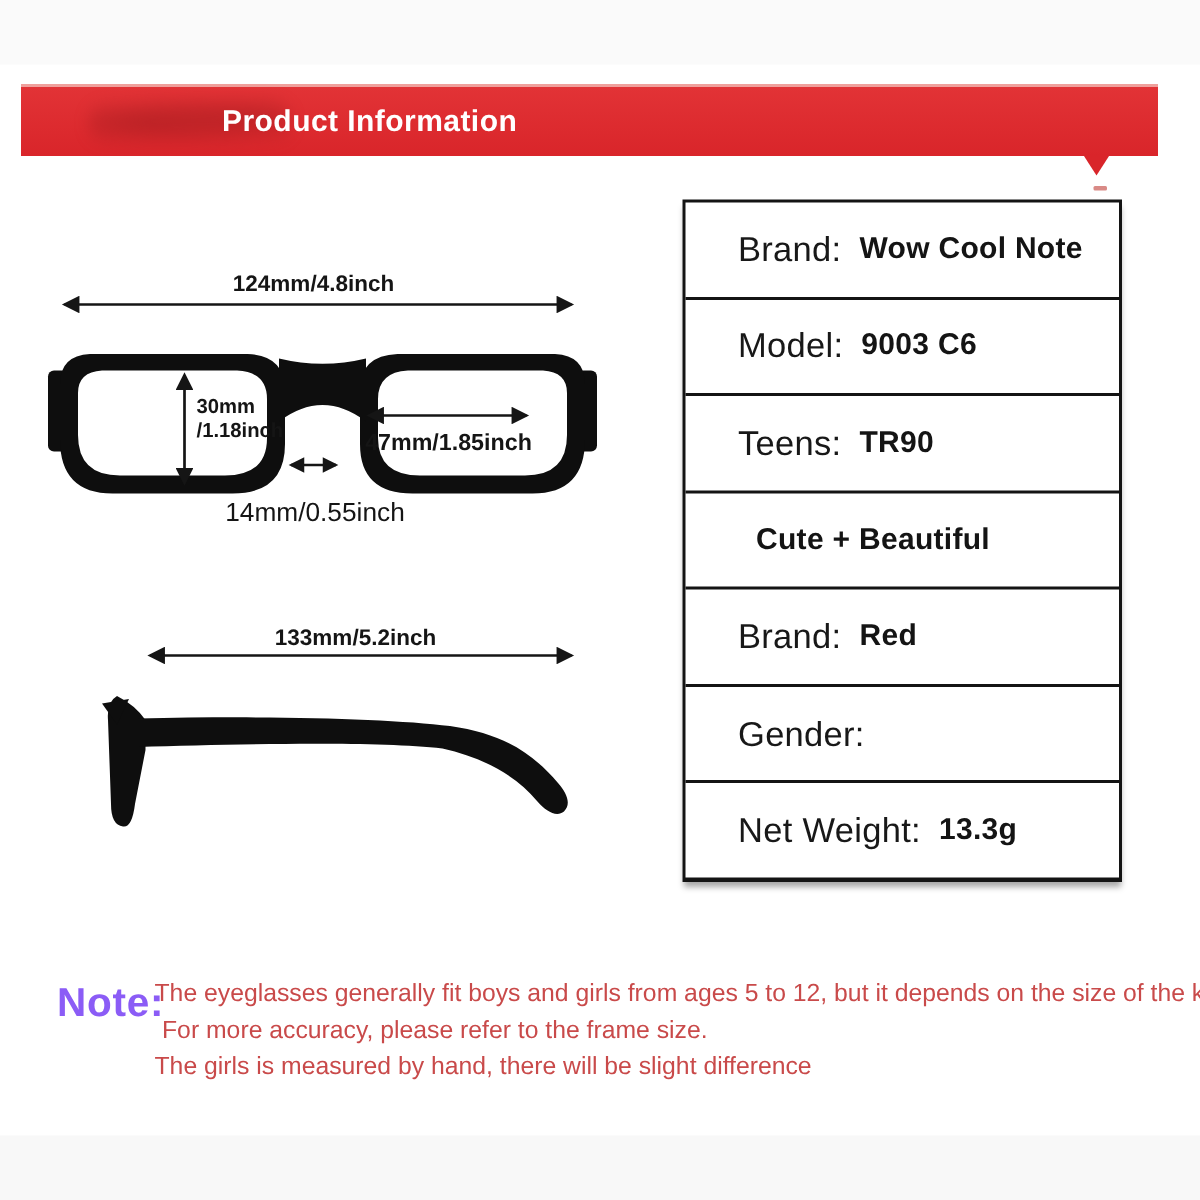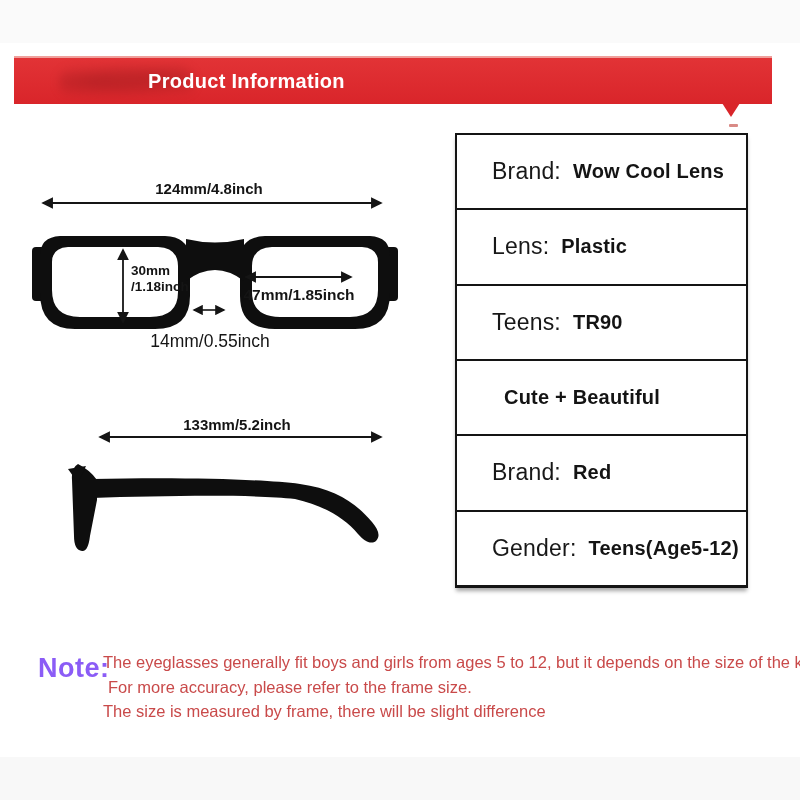--- a/index.html
+++ b/index.html
@@ -128,45 +128,48 @@
            C 378,529 381,536 376,541
            C 371,545 364,541 358,534
            C 344,517 322,505 295,499
            C 250,494 160,496 92,498 Z"></path>
     </g>
   </svg>
 
   <div class="spec-table">
     <div class="spec-row">
       <span class="spec-label">Brand:</span>
-      <span class="spec-value">Wow Cool Lens</span>
+      <span class="spec-value">Wow Cool Note</span>
     </div>
     <div class="spec-row">
-      <span class="spec-label">Lens:</span>
-      <span class="spec-value">Plastic</span>
+      <span class="spec-label">Model:</span>
+      <span class="spec-value">9003  C6</span>
     </div>
     <div class="spec-row">
       <span class="spec-label">Teens:</span>
       <span class="spec-value">TR90</span>
     </div>
     <div class="spec-row">
       <span class="spec-value">Cute + Beautiful</span>
     </div>
     <div class="spec-row">
       <span class="spec-label">Brand:</span>
       <span class="spec-value">Red</span>
     </div>
     <div class="spec-row">
       <span class="spec-label">Gender:</span>
-      <span class="spec-value">Teens(Age5-12)</span>
+    </div>
+    <div class="spec-row">
+      <span class="spec-label">Net Weight:</span>
+      <span class="spec-value">13.3g</span>
     </div>
   </div>
 
   <div class="note">
     <span class="note-label">Note:</span>
     <div class="note-lines">
       <div class="note-line-1">The eyeglasses generally fit boys and girls from ages 5 to 12, but it depends on the size of the kids</div>
       <div class="note-line-2">For more accuracy,  please refer to the frame size.</div>
-      <div class="note-line-3">The size is measured by frame, there will be slight difference</div>
+      <div class="note-line-3">The girls is measured by hand, there will be slight difference</div>
     </div>
   </div>
 
 </div>
 
 </body></html>

